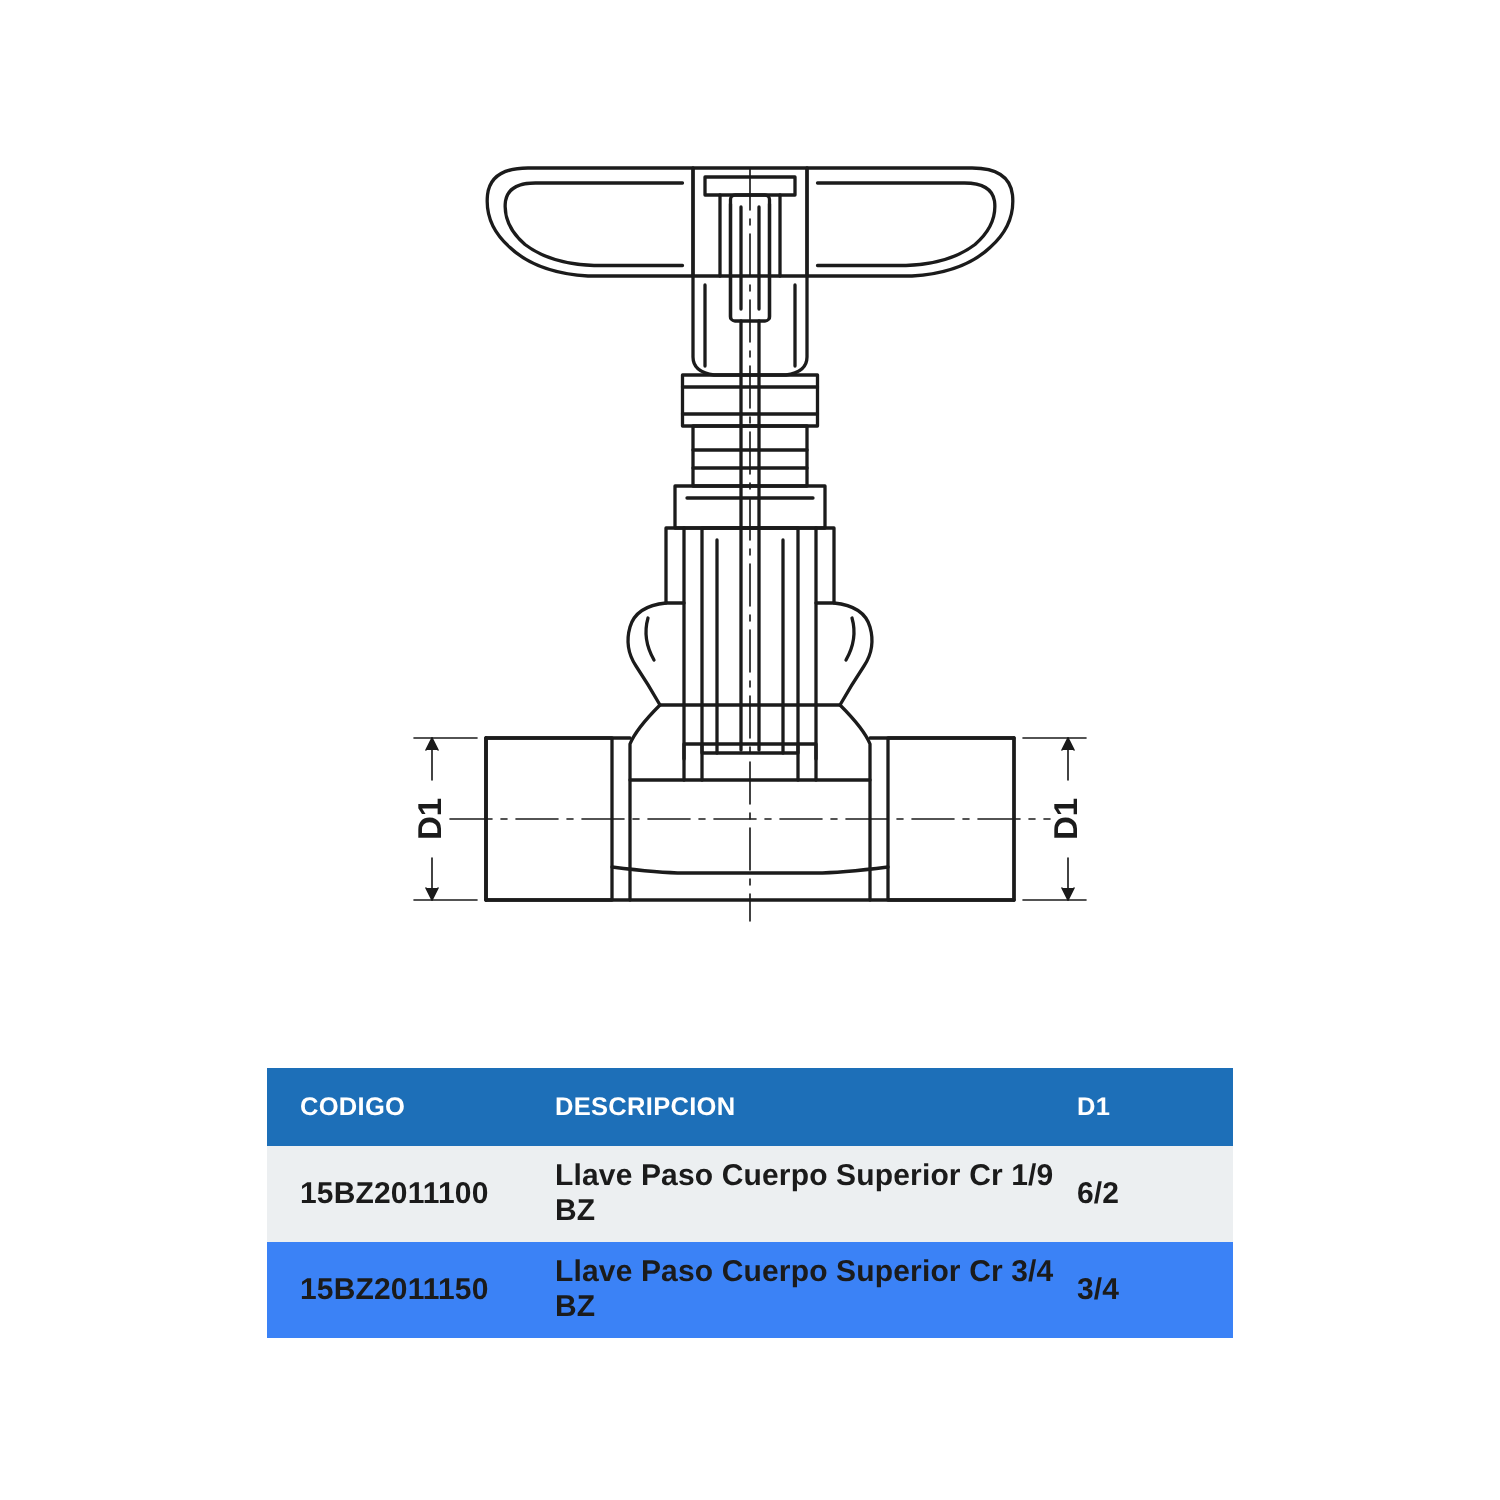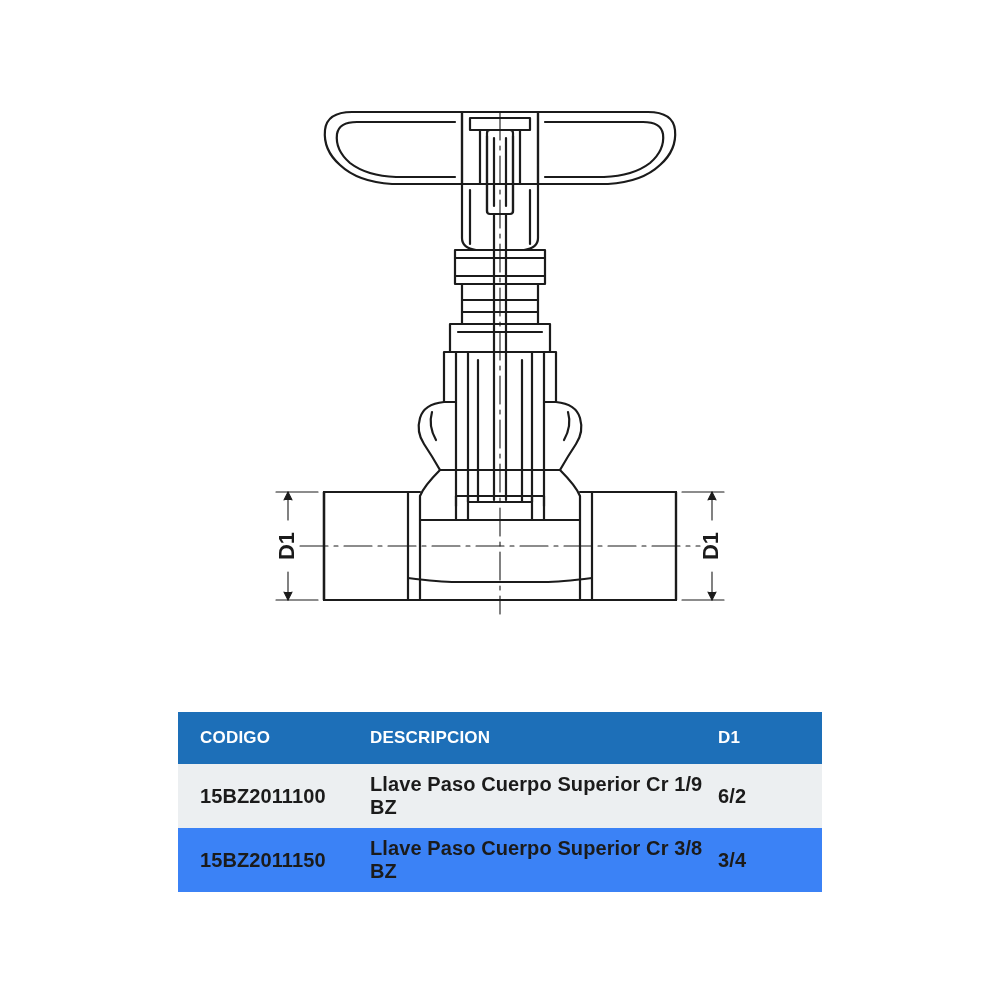--- a/index.html
+++ b/index.html
@@ -201,19 +201,19 @@
       </tr>
     </thead>
     <tbody>
       <tr class="row-even">
         <td class="col-code">15BZ2011100</td>
         <td class="col-desc">Llave Paso Cuerpo Superior Cr 1/9 BZ</td>
         <td class="col-d1">6/2</td>
       </tr>
       <tr class="row-odd">
         <td class="col-code">15BZ2011150</td>
-        <td class="col-desc">Llave Paso Cuerpo Superior Cr 3/8 BZ</td>
+        <td class="col-desc">Llave Paso Cuerpo Superior Cr 3/4 BZ</td>
         <td class="col-d1">3/4</td>
       </tr>
     </tbody>
   </table>
 
 </div>
 
 </body></html>

